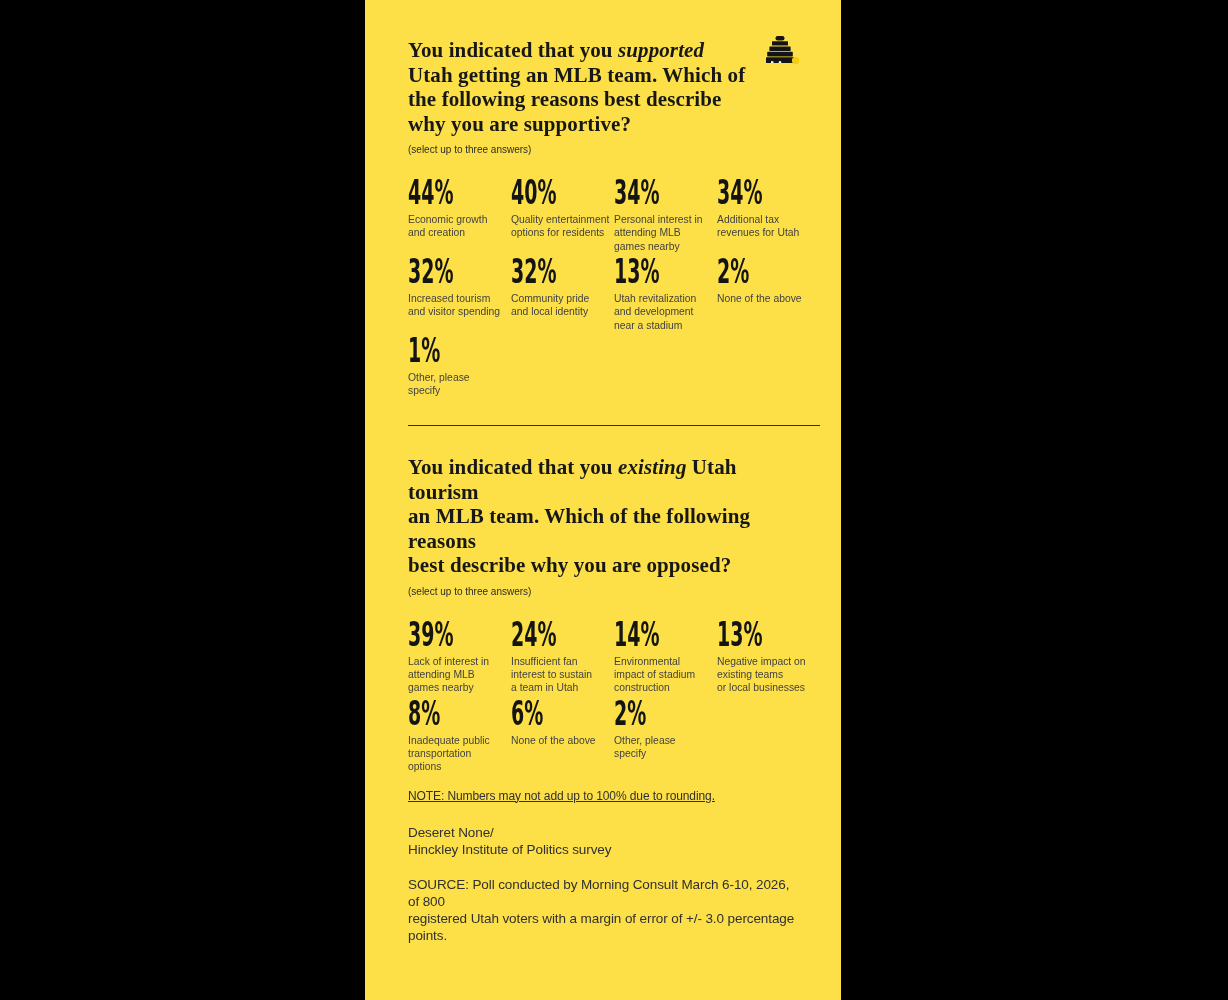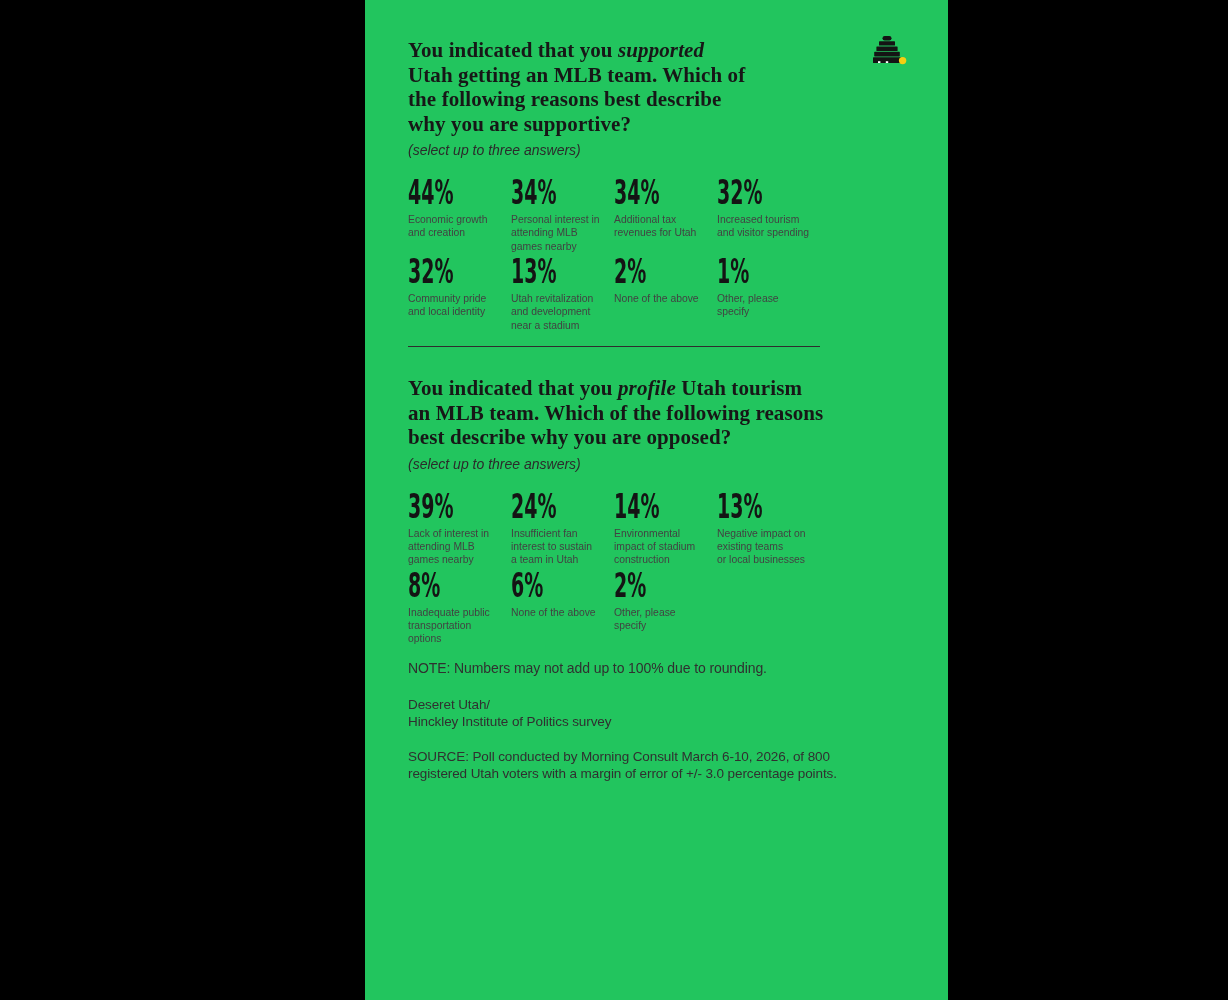--- a/index.html
+++ b/index.html
@@ -14,23 +14,23 @@
   .canvas {
     position: relative;
     width: 1228px;
     height: 1000px;
     background: #000000;
   }
   .card {
     position: absolute;
     left: 365px;
     top: 0;
-    width: 583px;
+    width: 476px;
     height: 1000px;
-    background: #22c55e;
+    background: #fde047;
     padding: 38px 42px 0 43px;
   }
   .logo {
     position: absolute;
     top: 36px;
     right: 40px;
     width: 36px;
     height: 30px;
   }
   h1.q-title {
@@ -39,24 +39,23 @@
     font-weight: 700;
     font-size: 21px;
     line-height: 24.5px;
     letter-spacing: 0.1px;
     color: #171717;
     white-space: pre-line;
   }
   h1.q-title em { font-style: italic; }
   .subtitle {
     margin: 6px 0 0 0;
-    font-size: 14px;
+    font-size: 10px;
     line-height: 16px;
     color: #2b2b2b;
-    font-style: italic;
   }
   .stats-grid {
     display: grid;
     grid-template-columns: repeat(4, 103px);
     grid-auto-rows: 79px;
     margin-top: 17px;
     width: 412px;
   }
   .stat-value {
     display: inline-block;
@@ -80,24 +79,25 @@
   }
   hr.divider {
     border: none;
     border-top: 1.6px solid #2e2e2e;
     width: 412px;
     margin: 13px 0 0 0;
   }
   .sec2 h1.q-title { margin-top: 29px; }
   .note {
     margin: 13px 0 18px 0;
-    font-size: 14px;
+    font-size: 12px;
     line-height: 17px;
     color: #303030;
     letter-spacing: -0.1px;
+    text-decoration: underline;
   }
   .credit {
     margin: 19px 0 0 0;
     font-size: 13.5px;
     line-height: 17px;
     color: #303030;
     white-space: pre-line;
     letter-spacing: -0.1px;
   }
   .source {
@@ -135,20 +135,25 @@
 why you are supportive?</span></h1>
       <p class="subtitle">(select up to three answers)</p>
 
       <div class="stats-grid">
         <div class="stat">
           <div class="stat-value">44%</div>
           <div class="stat-label">Economic growth
 and creation</div>
         </div>
         <div class="stat">
+          <div class="stat-value">40%</div>
+          <div class="stat-label">Quality entertainment
+options for residents</div>
+        </div>
+        <div class="stat">
           <div class="stat-value">34%</div>
           <div class="stat-label">Personal interest in
 attending MLB
 games nearby</div>
         </div>
         <div class="stat">
           <div class="stat-value">34%</div>
           <div class="stat-label">Additional tax
 revenues for Utah</div>
         </div>
@@ -176,21 +181,21 @@
           <div class="stat-value">1%</div>
           <div class="stat-label">Other, please
 specify</div>
         </div>
       </div>
     </section>
 
     <hr class="divider">
 
     <section class="sec2">
-      <h1 class="q-title"><span>You indicated that you </span><em>profile</em><span> Utah tourism
+      <h1 class="q-title"><span>You indicated that you </span><em>existing</em><span> Utah tourism
 an MLB team. Which of the following reasons
 best describe why you are opposed?</span></h1>
       <p class="subtitle">(select up to three answers)</p>
 
       <div class="stats-grid">
         <div class="stat">
           <div class="stat-value">39%</div>
           <div class="stat-label">Lack of interest in
 attending MLB
 games nearby</div>
@@ -225,19 +230,19 @@
         </div>
         <div class="stat">
           <div class="stat-value">2%</div>
           <div class="stat-label">Other, please
 specify</div>
         </div>
       </div>
     </section>
 
     <p class="note">NOTE: Numbers may not add up to 100% due to rounding.</p>
-    <p class="credit">Deseret Utah/
+    <p class="credit">Deseret None/
 Hinckley Institute of Politics survey</p>
     <p class="source">SOURCE: Poll conducted by Morning Consult March 6-10, 2026, of 800
 registered Utah voters with a margin of error of +/- 3.0 percentage points.</p>
 
   </div>
 </div>
 
 </body></html>

